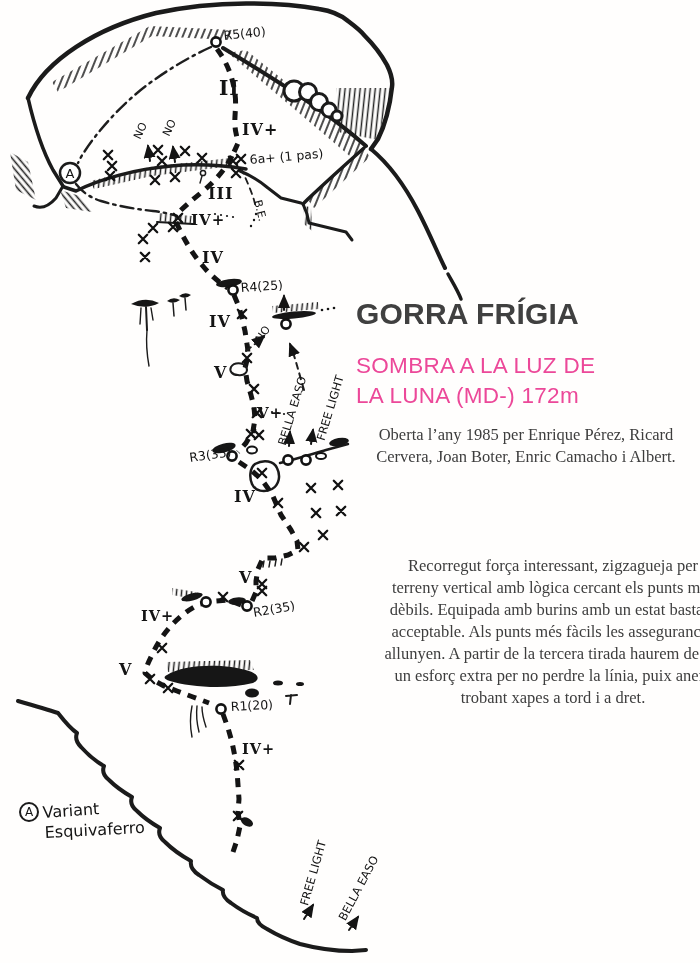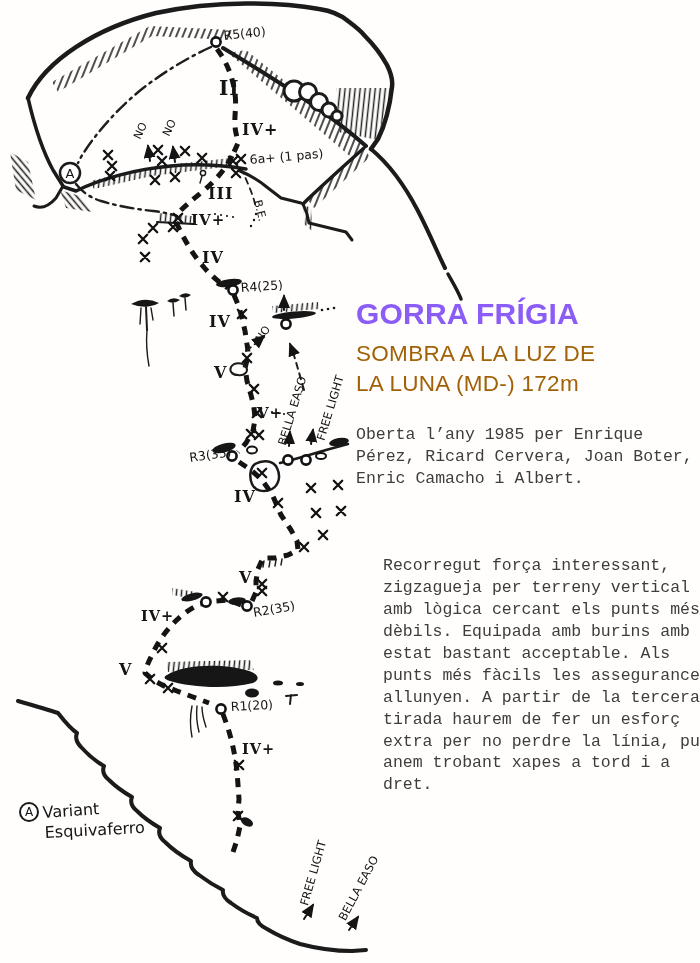--- a/index.html
+++ b/index.html
@@ -18,25 +18,25 @@
   .ink{fill:#161616;stroke:none;}
   .ring{fill:#fff;stroke:#121212;stroke-width:2.6;}
   .whitefill{fill:#fff;}
 
   
   .grade{font-family:"DejaVu Serif",serif;font-weight:700;fill:#141414;letter-spacing:1px;}
   .hand{font-family:"DejaVu Sans",sans-serif;fill:#141414;}
 
   
   .title{position:absolute;left:356px;top:297px;font-size:30px;font-weight:800;
-         color:#8b5cf6;letter-spacing:.2px;white-space:nowrap;}
-  .subtitle{position:absolute;left:356px;top:339px;font-size:22.5px;line-height:1.33;
-         color:#a16207;letter-spacing:.3px;}
-  .para{position:absolute;left:356px;width:340px;font-family:Liberation Mono, monospace;
-        font-size:16.5px;line-height:1.33;color:#3d3d3d;}
+         color:#404040;letter-spacing:.2px;white-space:nowrap;}
+  .subtitle{position:absolute;left:356px;top:351px;font-size:22.5px;line-height:1.33;
+         color:#ec4899;letter-spacing:.3px;}
+  .para{position:absolute;left:356px;width:340px;font-family:Liberation Serif, serif;
+        font-size:16.5px;line-height:1.33;color:#3d3d3d;text-align:center;}
   .p-first{top:424px;}
   .p-desc{top:555px;margin-left:27px;}
   .p-material{top:740px;}
 </style>
 </head>
 <body>
 
 <div class="canvas">
 
   <svg class="topo-svg" width="700" height="963" viewBox="0 0 700 963">

